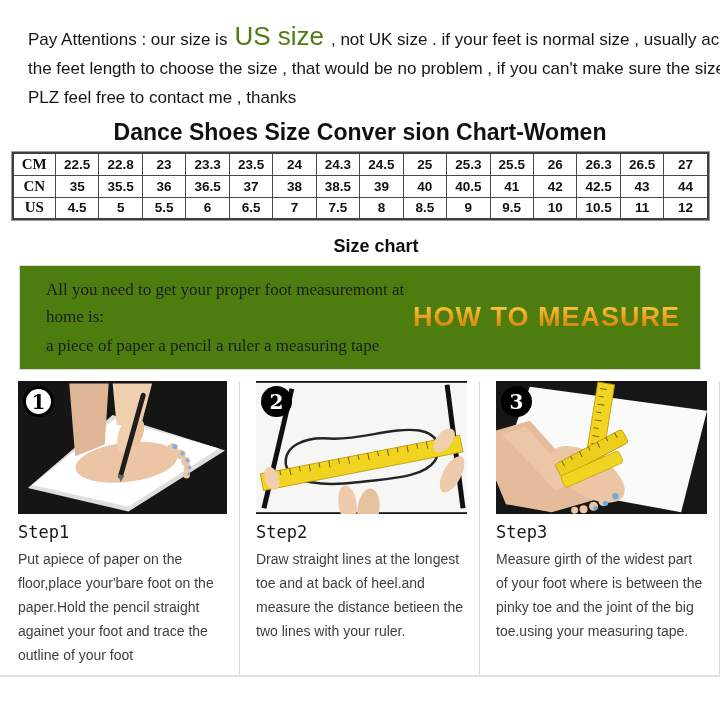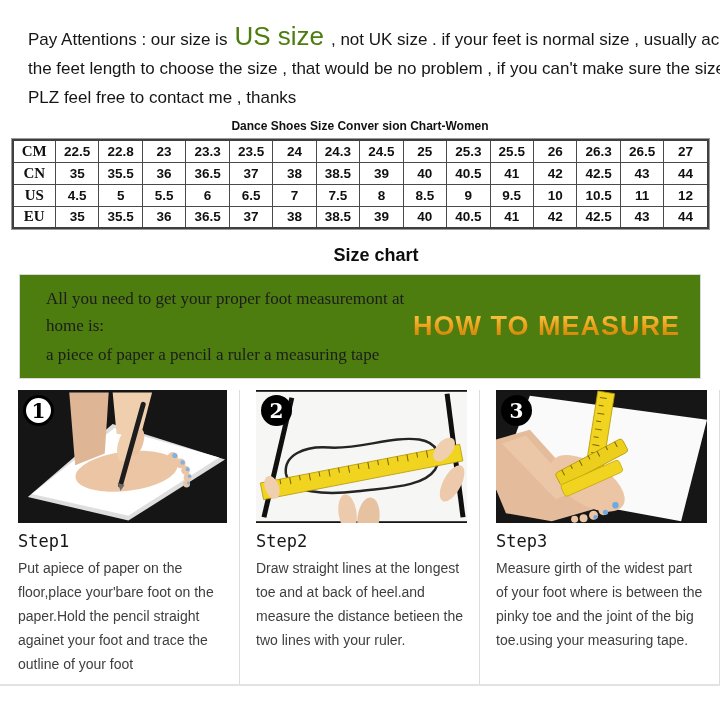--- a/index.html
+++ b/index.html
@@ -6,21 +6,21 @@
   html,body { background:#fff; }
   .page {
     width:720px; height:720px; position:relative; background:#ffffff;
     font-family:"Liberation Sans", sans-serif; color:#1a1a1a; overflow:hidden;
   }
   
   .intro { padding:22px 24px 0 28px; font-size:17px; line-height:29px; color:#161616; }
   .intro .line { white-space:nowrap; }
   .us-size { color:#4d7c0f; font-size:26px; padding:0 7px; }
   
-  .table-title { text-align:center; font-size:12px; font-weight:bold; margin-top:7px; color:#111; }
+  .table-title { text-align:center; font-size:23px; font-weight:bold; margin-top:7px; color:#111; }
   
   table.size-table {
     width:697px; margin:6px auto 0; border-collapse:collapse; table-layout:fixed;
     border:2px solid #3f3f3f; box-shadow:0 0 0 1px #9a9a9a; background:#fff;
   }
   table.size-table th, table.size-table td {
     border:1px solid #4a4a4a; height:22px; text-align:center; vertical-align:middle;
     font-size:13.5px; font-weight:bold; color:#101010; padding:0;
   }
   table.size-table th { font-family:"Liberation Serif", serif; font-size:15px; width:43px; }
@@ -130,38 +130,20 @@
           <td>7.5</td>
           <td>8</td>
           <td>8.5</td>
           <td>9</td>
           <td>9.5</td>
           <td>10</td>
           <td>10.5</td>
           <td>11</td>
           <td>12</td>
         </tr>
-        <tr>
-          <th>EU</th>
-          <td>35</td>
-          <td>35.5</td>
-          <td>36</td>
-          <td>36.5</td>
-          <td>37</td>
-          <td>38</td>
-          <td>38.5</td>
-          <td>39</td>
-          <td>40</td>
-          <td>40.5</td>
-          <td>41</td>
-          <td>42</td>
-          <td>42.5</td>
-          <td>43</td>
-          <td>44</td>
-        </tr>
       </tbody>
   </table>
 
   <div class="size-chart-heading">Size chart</div>
 
   <div class="measure-box">
     <div class="measure-lines">
       <p>All you need to get your proper foot measuremont at home is:</p>
       <p>a piece of paper a pencil a ruler a measuring tape</p>
     </div>

